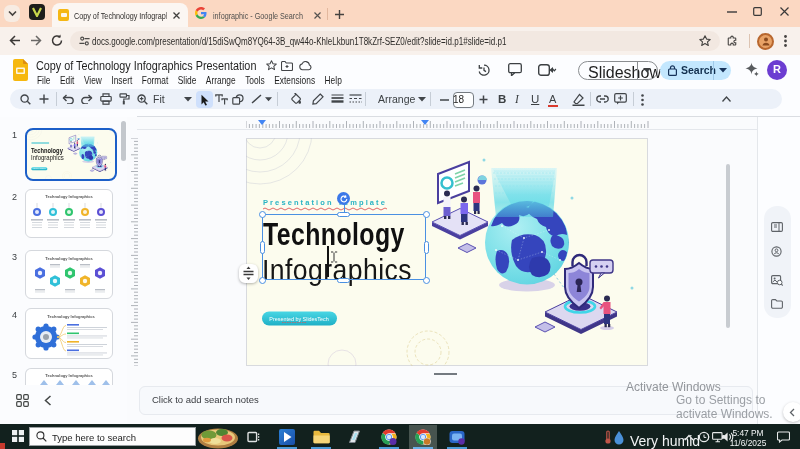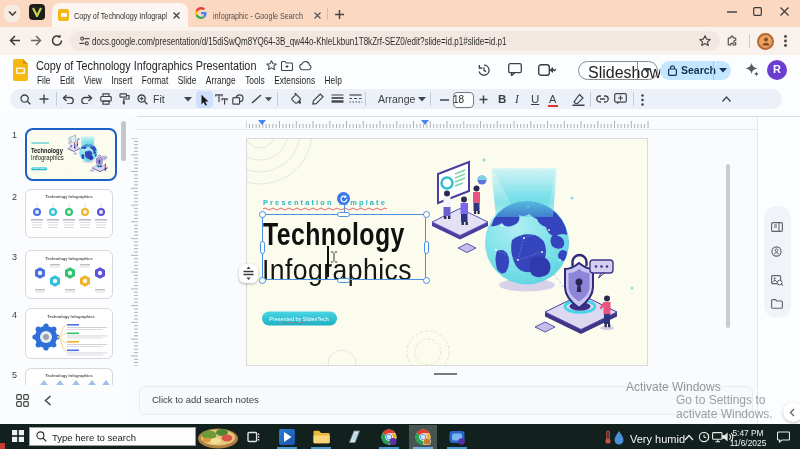--- a/index.html
+++ b/index.html
@@ -937,21 +937,21 @@
   <div class="abs" style="left:413px;top:446.5px;width:20px;height:2px;background:#6ab0e8;"></div>
   <div class="abs" style="left:447px;top:446.5px;width:20px;height:2px;background:#4a9ad8;"></div>
   
   <svg class="abs" style="left:604px;top:430px" width="8" height="14" viewBox="0 0 8 14">
       <rect x="2.8" y="1" width="2.4" height="9" rx="1.2" fill="none" stroke="#c05548" stroke-width="1.2"></rect>
       <circle cx="4" cy="11" r="2.6" fill="#c05548"></circle>
     </svg>
   <svg class="abs" style="left:613px;top:429px" width="12" height="16" viewBox="0 0 12 16">
       <path d="M6 2 C 8.2 5.5 10.5 8.2 10.5 11 a4.5 4.5 0 0 1 -9 0 C 1.5 8.2 3.8 5.5 6 2 Z" fill="#4a90d8"></path>
     </svg>
-  <div class="abs" style="left:630px;top:432.5px;font-size:11px;color:#f2f4f5;">Very humid</div>
+  <div class="abs" style="left:630px;top:432.5px;font-size:14px;color:#f2f4f5;">Very humid</div>
   <svg class="abs" style="left:684px;top:434px" width="10" height="7" viewBox="0 0 10 7">
       <path d="M1 6 L5 1.5 L9 6" fill="none" stroke="#e8eaea" stroke-width="1.3"></path>
     </svg>
   <svg class="abs" style="left:698px;top:431px" width="12" height="12" viewBox="0 0 12 12">
       <circle cx="6" cy="6" r="4.6" fill="none" stroke="#e8eaea" stroke-width="1.1"></circle>
       <path d="M6 3.6 v2.8 h2.3" stroke="#e8eaea" stroke-width="1" fill="none"></path>
       <path d="M9.8 2.8 a5.5 5.5 0 0 1 0 6.4" stroke="#e8eaea" stroke-width="1" fill="none"></path>
     </svg>
   <svg class="abs" style="left:712px;top:432px" width="13" height="11" viewBox="0 0 13 11">
       <rect x="0.6" y="0.6" width="9.4" height="6.6" rx="0.8" fill="none" stroke="#e8eaea" stroke-width="1.1"></rect>

